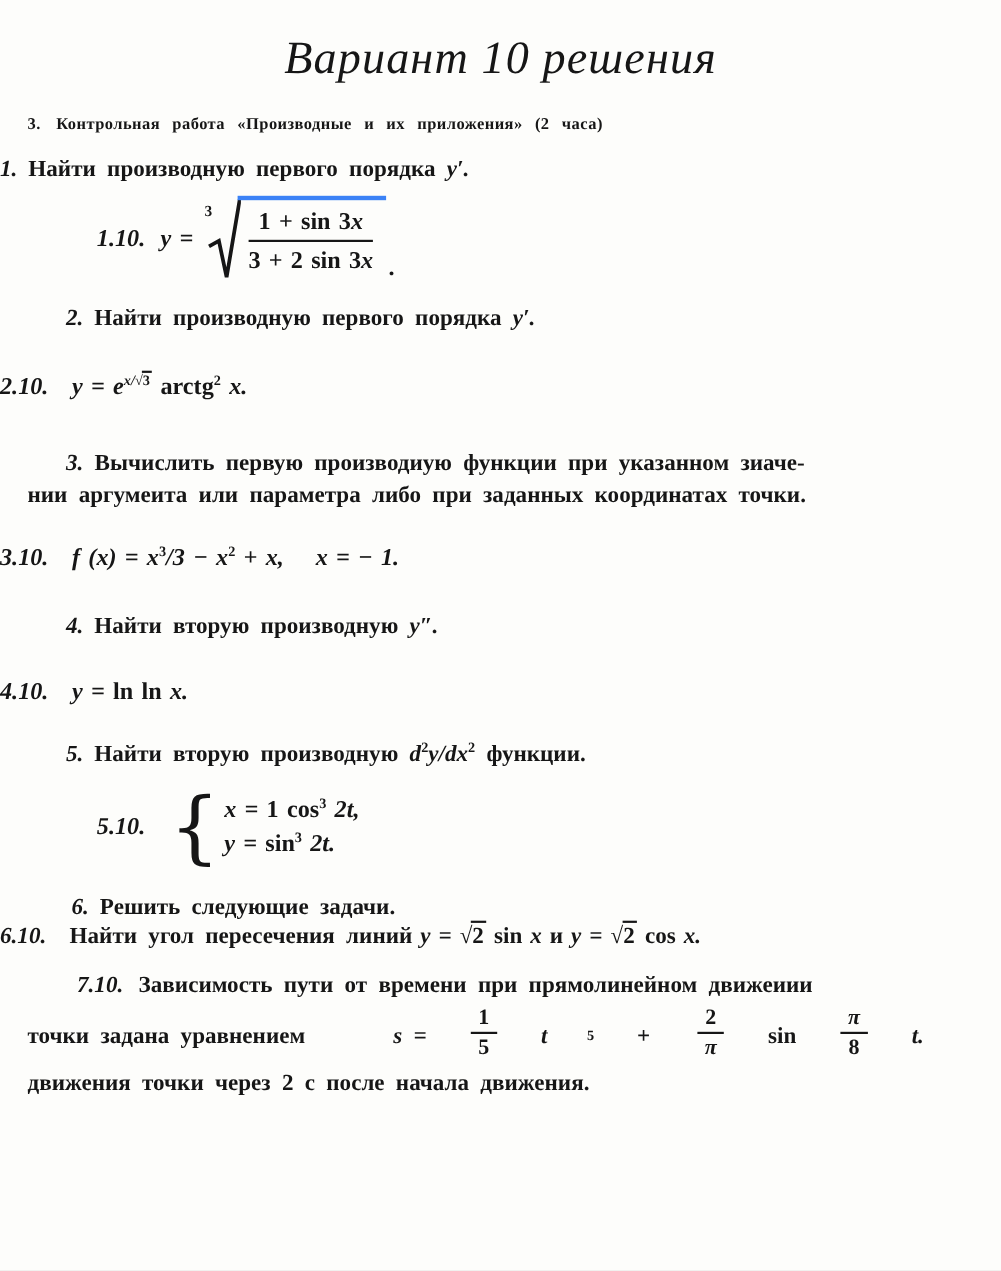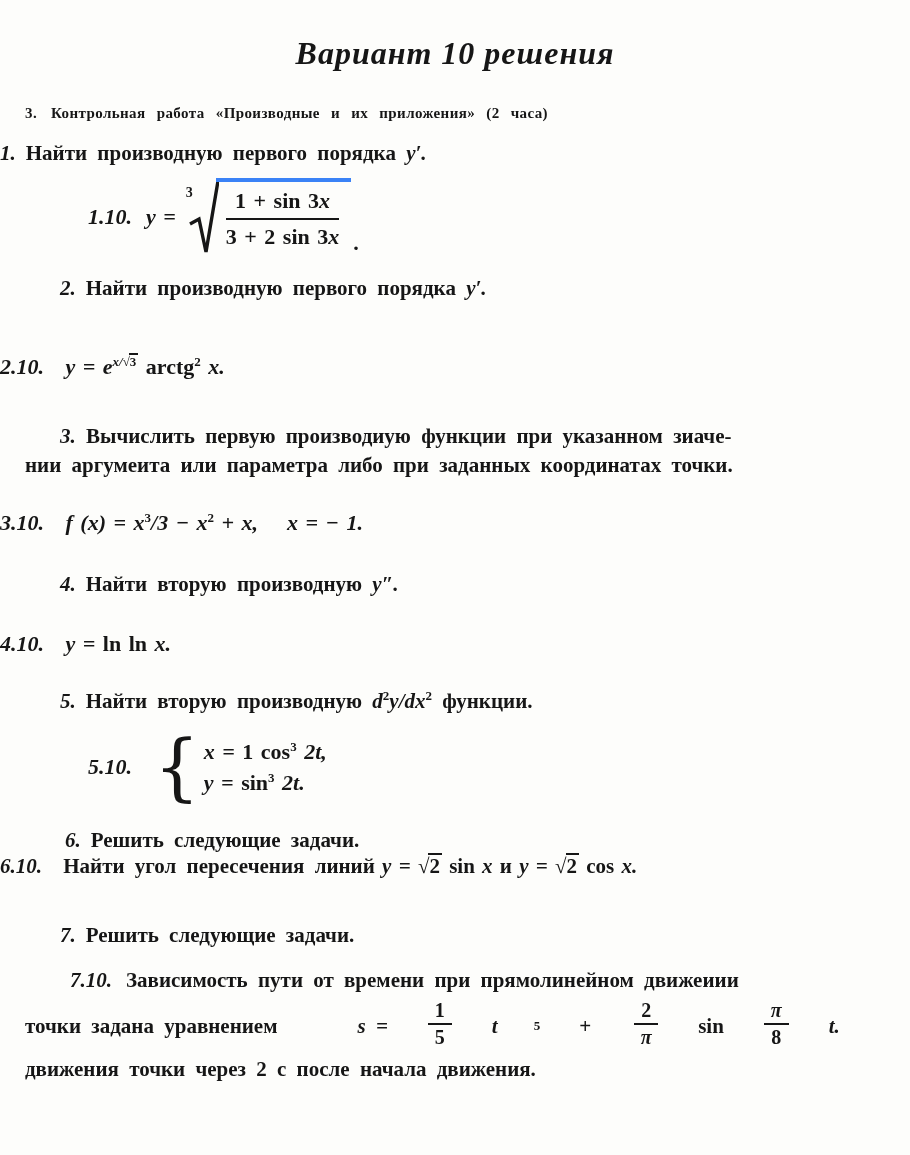--- a/index.html
+++ b/index.html
@@ -3,21 +3,21 @@
 <meta charset="utf-8">
 <style>
   html,body{margin:0;padding:0;background:#e8e8e6;}
   .page{
     width:910px;height:1155px;margin:0 auto;background:#fdfdfb;color:#161616;
     font-family:"Liberation Serif","DejaVu Serif",serif;font-weight:bold;
     position:relative;overflow:hidden;box-sizing:border-box;
   }
   
   .title{
-    text-align:center;font-style:italic;font-weight:bold;font-size:32px;
+    text-align:center;font-style:italic;font-weight:normal;font-size:42px;
     padding-top:36px;letter-spacing:1px;line-height:34px;
   }
   .hdr{
     margin:30px 20px 0 25px;font-size:15px;line-height:27px;
     word-spacing:7px;letter-spacing:.4px;
   }
   .hdr .snum{margin-right:14px;}
   .instr{font-size:21px;line-height:25px;word-spacing:5px;}
   .instr .tnum{font-style:italic;margin-right:10px;}
   .ind60{padding-left:60px;}
@@ -92,21 +92,21 @@
       </span>
     </span>
     <span class="m end-dot">.</span>
   </div>
 
   <div class="instr ind60" style="margin-top:20px;">
     <span class="tnum">2.</span><span>Найти производную первого порядка</span>
     <span class="it">y′.</span>
   </div>
 
-  <div class="formula ind85" style="margin-top:52px;">
+  <div class="formula ind85" style="margin-top:36px;">
     <span class="plabel">2.10.</span>
     <span class="m it">y = e</span><sup class="e"><span class="it">x/</span><span class="sq"><span class="rsign">√</span><span class="ovl">3</span></span></sup>
     <span class="m">arctg</span><sup class="e">2</sup>
     <span class="m it">x.</span>
   </div>
 
   <div class="para" style="margin-top:42px;">
     <div class="l1">
       <span class="tnum it">3.</span>
       <span>Вычислить первую производиую функции при указанном зиаче-</span>
@@ -161,23 +161,20 @@
     <span class="sq"><span class="rsign">√</span><span class="ovl">2</span></span>
     <span class="m">sin</span>
     <span class="m it">x</span>
     <span>и</span>
     <span class="m it">y =</span>
     <span class="sq"><span class="rsign">√</span><span class="ovl">2</span></span>
     <span class="m">cos</span>
     <span class="m it">x.</span>
   </div>
 
-  <div class="instr ind60" style="margin-top:44px;">
-    <span class="tnum">7.</span><span>Решить следующие задачи.</span>
-  </div>
 
   <div class="para" style="margin-top:18px;">
     <div class="l1" style="padding-left:45px;">
       <span class="plabel">7.10.</span><span>Зависимость пути от времени при прямолинейном движеиии</span>
     </div>
     <div class="p710line2" style="margin-top:6px;gap:36px;">
       <span>точки задана уравнением</span>
       <span class="gap"></span>
       <span class="m it">s =</span>
       <span class="ifrac">

